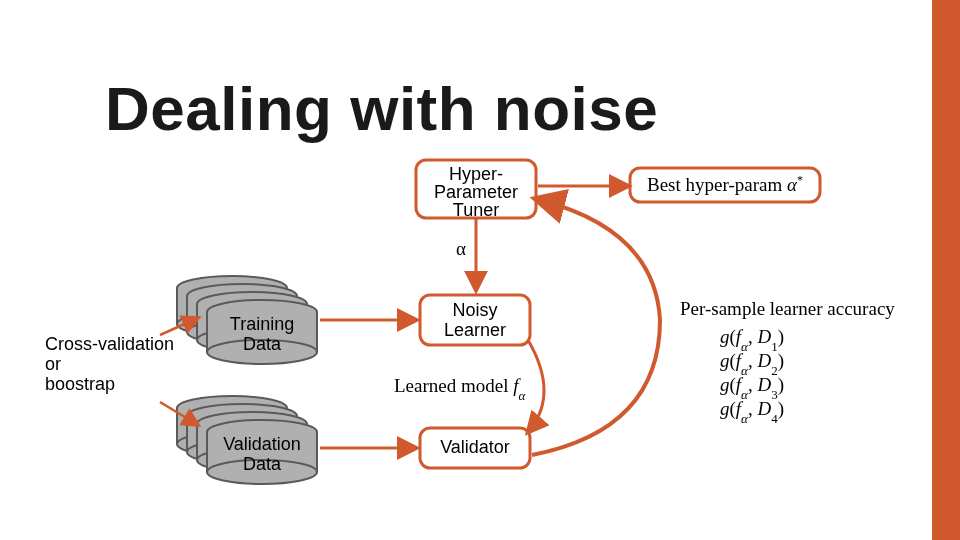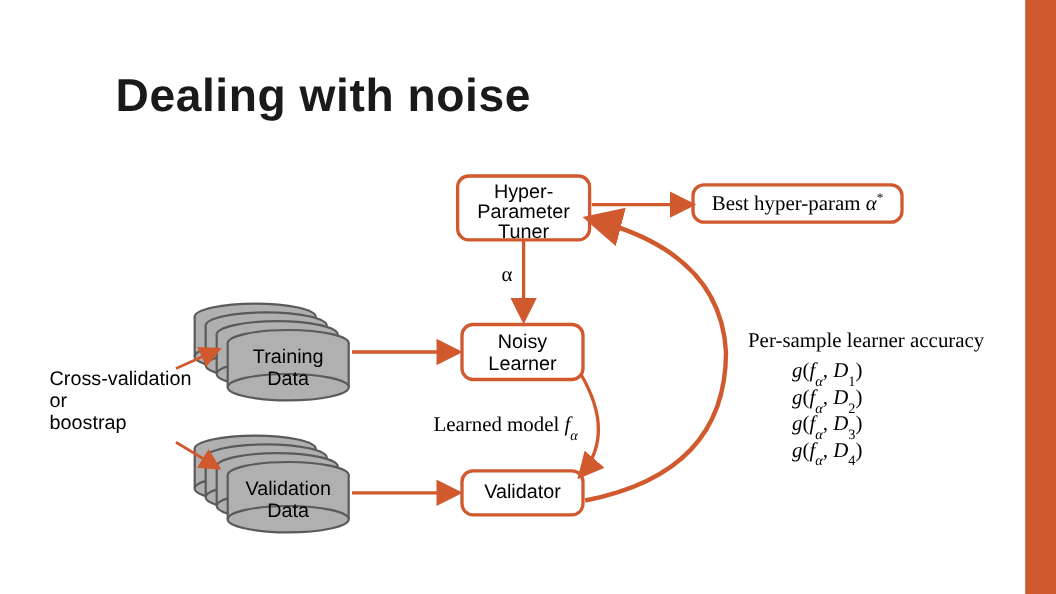--- a/index.html
+++ b/index.html
@@ -21,22 +21,22 @@
     position: absolute;
     top: 0;
     right: 0;
     width: 28px;
     height: 540px;
     background: #d05a2e;
   }
   .title {
     position: absolute;
     left: 105px;
-    top: 63px;
-    font-size: 42px;
+    top: 73px;
+    font-size: 62px;
     font-weight: 700;
     color: #1a1a1a;
     letter-spacing: 0.5px;
   }
   svg.canvas {
     position: absolute;
     left: 0;
     top: 0;
     width: 960px;
     height: 540px;

